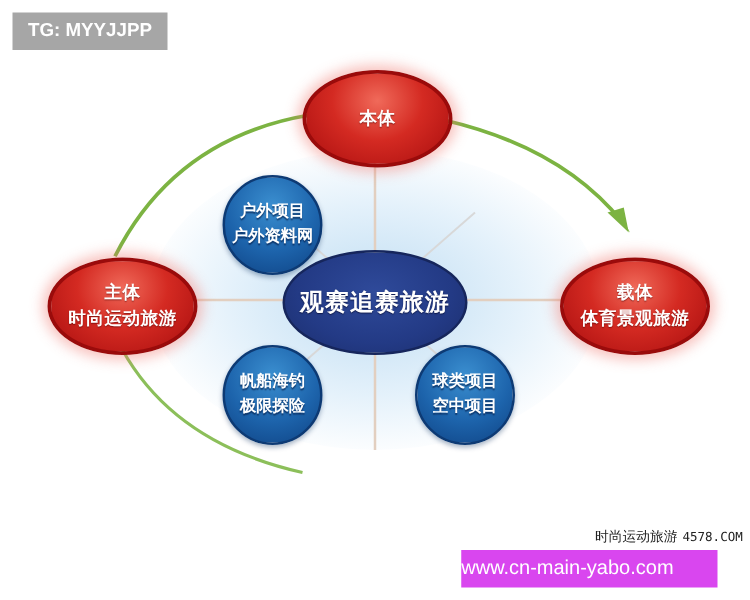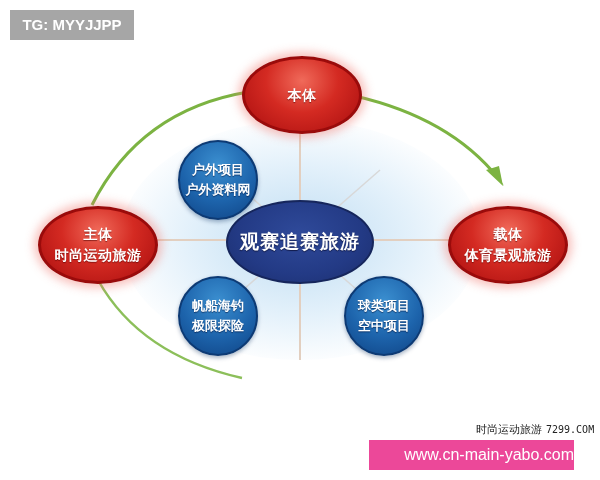--- a/index.html
+++ b/index.html
@@ -44,22 +44,22 @@
       background: #a6a6a6; color: #fff; font-family: "Liberation Sans", sans-serif;
       font-size: 15px; line-height: 30px; text-align: center; font-weight: bold;
     }
     .source {
       position: absolute; left: 476px; top: 422px; font-size: 11px; color: #222;
       font-family: "DejaVu Sans", sans-serif;
     }
     .source .dom { font-family: "DejaVu Sans Mono", monospace; font-size: 10px; margin-left: 4px; }
     .tag-bottom {
       position: absolute; left: 369px; top: 440px; width: 205px; height: 30px;
-      background: #ec4899; color: #fff; font-family: "Liberation Sans", sans-serif;
-      font-size: 16px; line-height: 30px; text-align: right;
+      background: #d946ef; color: #fff; font-family: "Liberation Sans", sans-serif;
+      font-size: 16px; line-height: 30px; text-align: left;
     }
   </style>
 </head>
 <body>
 
 <div class="canvas">
   <div class="glow"></div>
 
   <svg class="lines" width="600" height="480">
 
@@ -88,29 +88,29 @@
   </div>
 
   <div class="node blue" style="left:178px; top:140px;">
     <span>户外项目</span>
     <span>户外资料网</span>
   </div>
   <div class="node blue" style="left:178px; top:276px;">
     <span>帆船海钓</span>
     <span>极限探险</span>
   </div>
-  <div class="node blue" style="left:344px; top:276px;">
+  <div class="node blue" style="left:332px; top:276px;">
     <span>球类项目</span>
     <span>空中项目</span>
   </div>
 
   <div class="node center" style="left:226px; top:200px;">
     <span>观赛追赛旅游</span>
   </div>
 </div>
 
 <div class="tag-top">TG: MYYJJPP</div>
 
 <div class="source">
-  <span>时尚运动旅游</span><span class="dom">7299.COM</span>
+  <span>时尚运动旅游</span><span class="dom">4578.COM</span>
 </div>
 
 <div class="tag-bottom">www.cn-main-yabo.com</div>
 
 </body></html>

